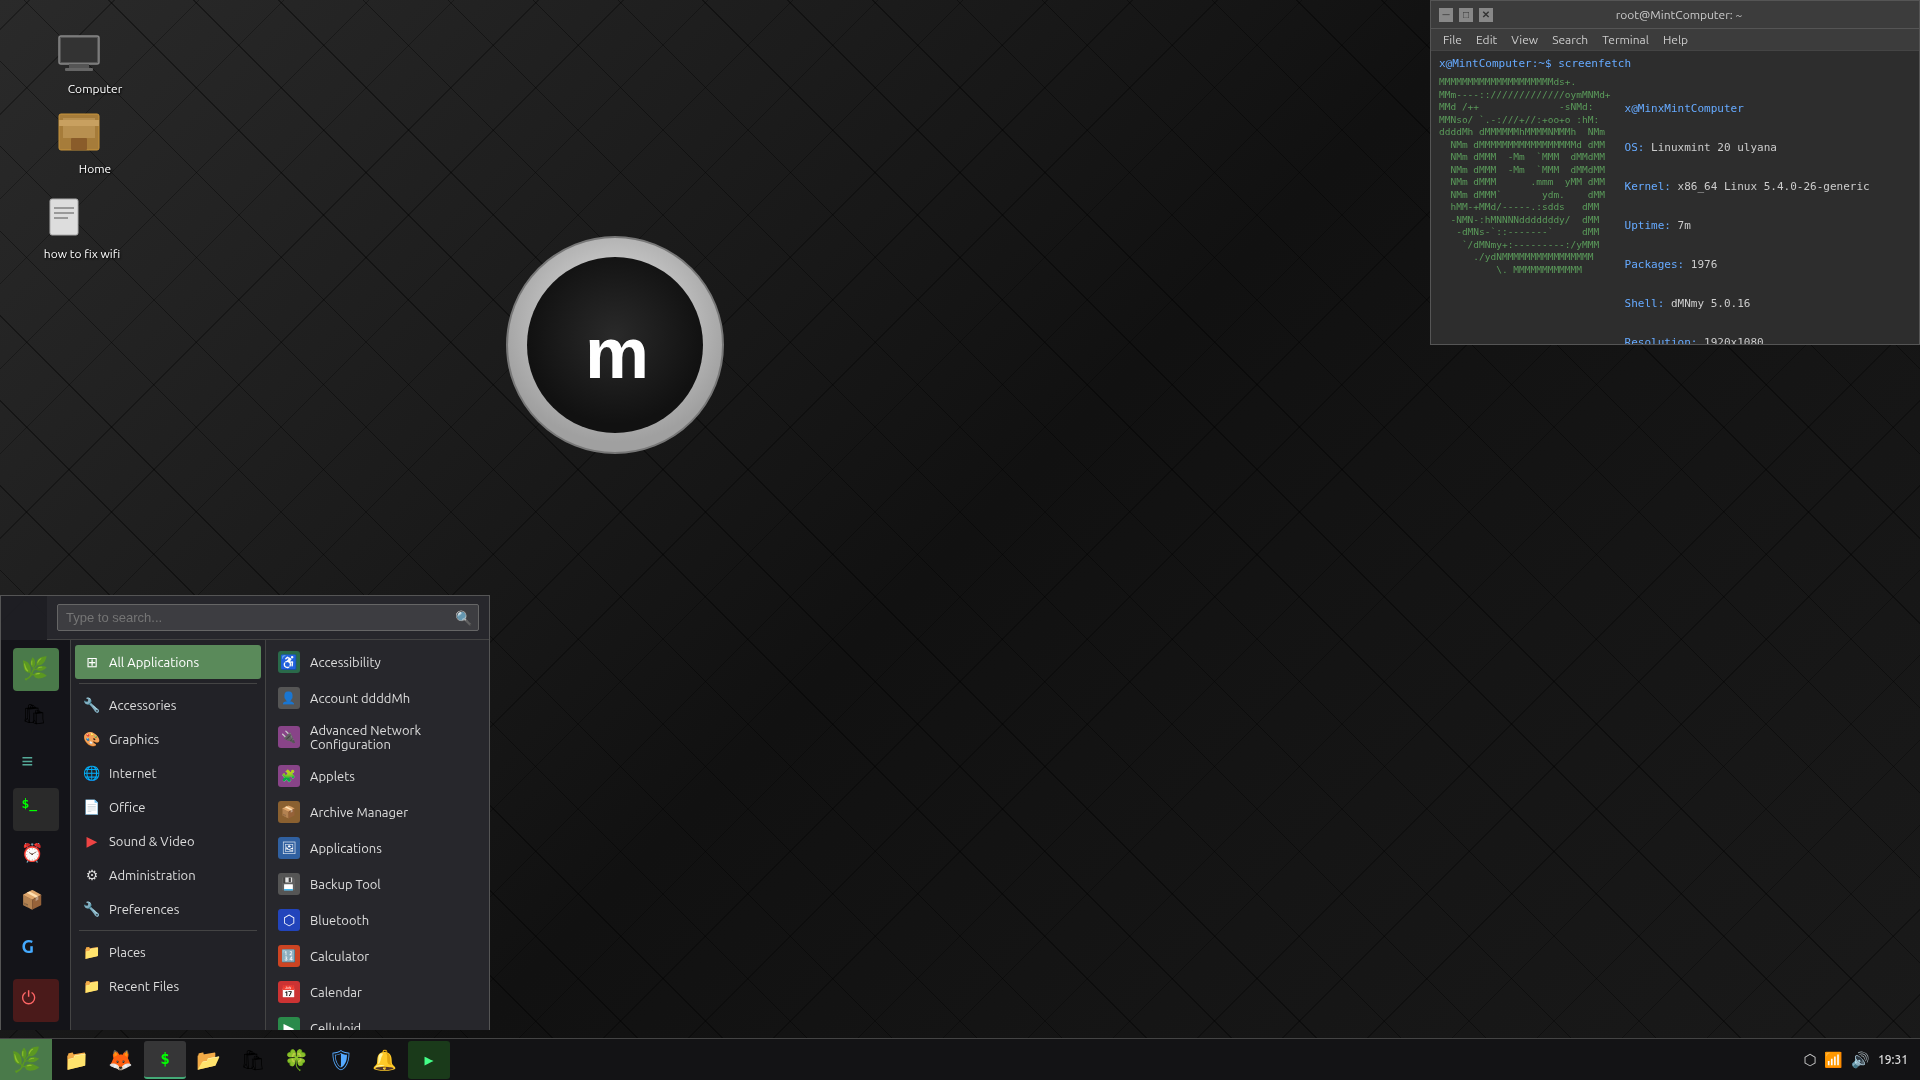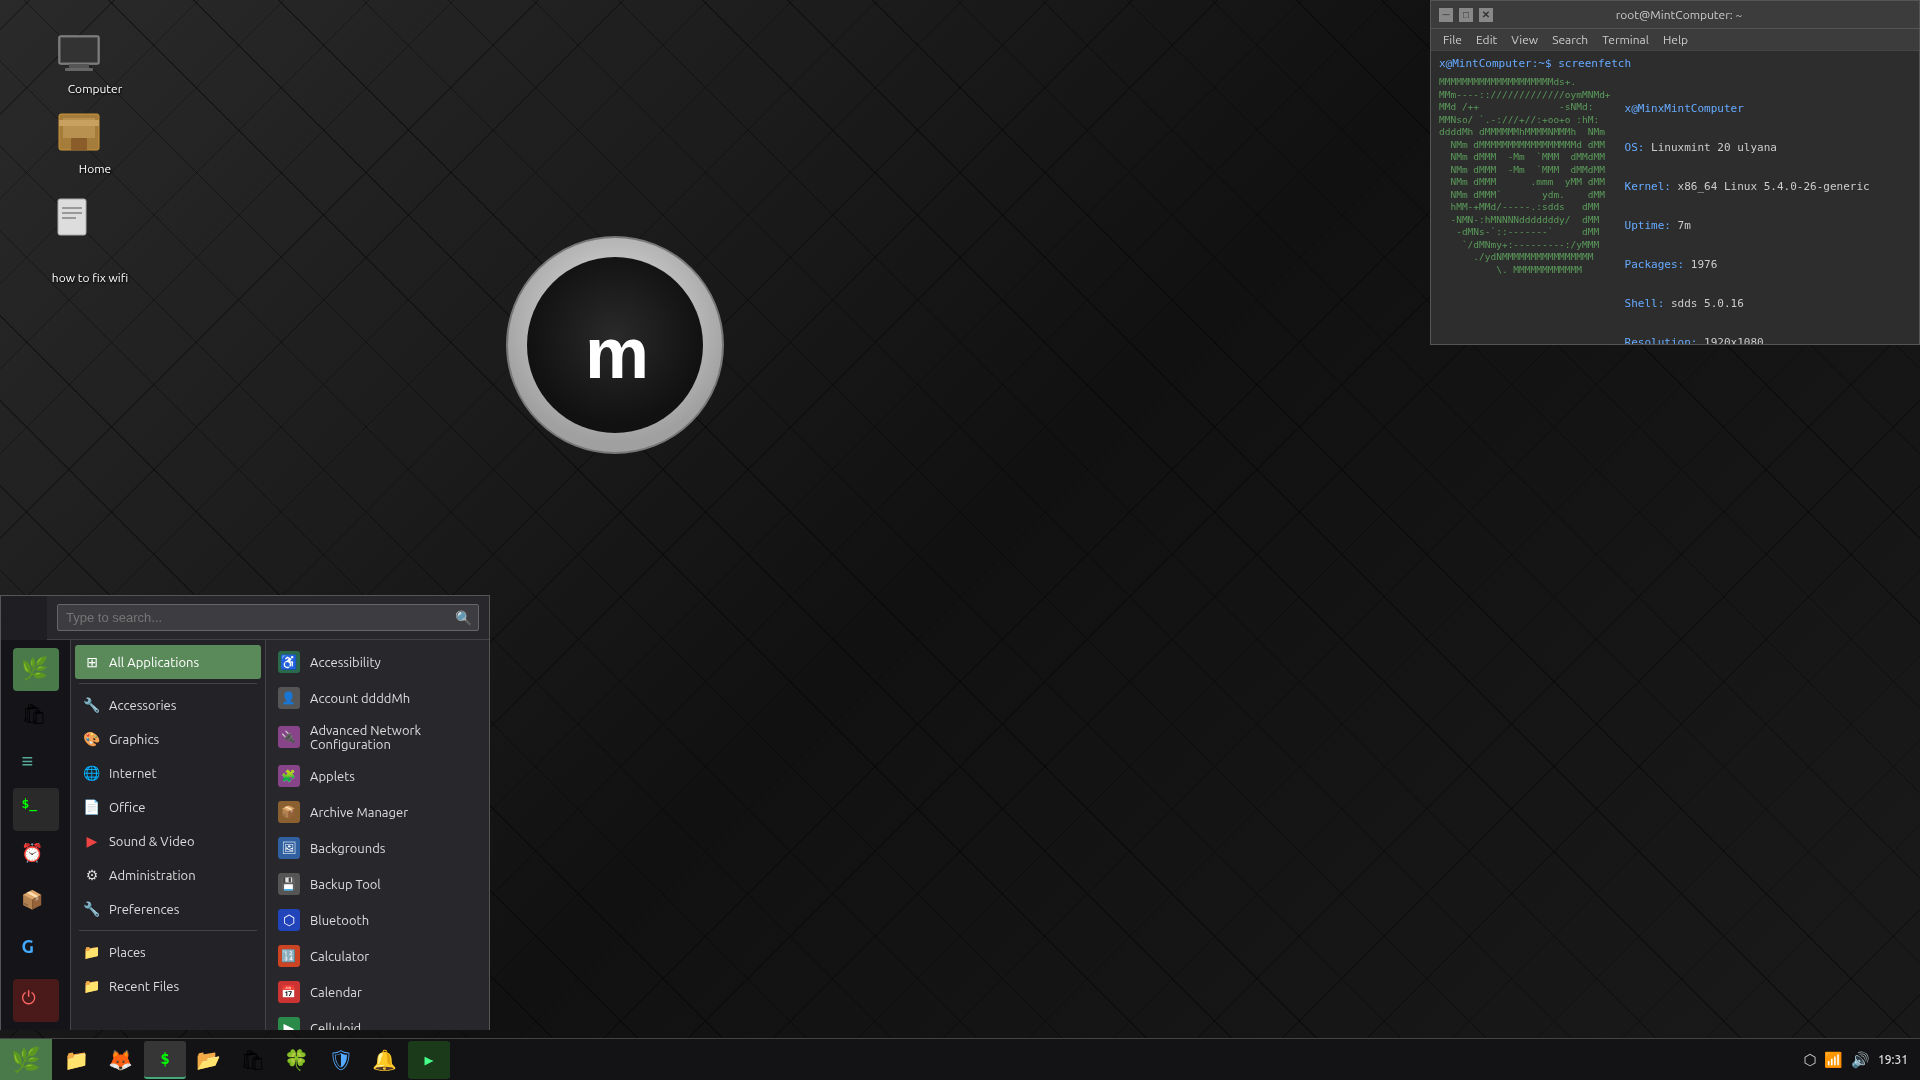--- a/index.html
+++ b/index.html
@@ -407,21 +407,21 @@
       <svg width="48" height="48" viewBox="0 0 48 48">
         <rect x="4" y="4" width="40" height="36" rx="2" fill="#a67c3a" stroke="#c8943a" stroke-width="1"></rect>
         <rect x="8" y="8" width="32" height="20" fill="#b89050"></rect>
         <rect x="4" y="10" width="40" height="6" fill="#c8a060"></rect>
         <rect x="16" y="28" width="16" height="12" rx="1" fill="#8a5c2a"></rect>
       </svg>
     </div>
     <span class="icon-label">Home</span>
   </div>
 
-  <div class="desktop-icon" style="top: 195px; left: 50px; gap: 24px;">
+  <div class="desktop-icon" style="top: 195px; left: 42px;">
     <div class="icon-img">
       <svg width="48" height="48" viewBox="0 0 48 48">
         <rect x="8" y="4" width="28" height="36" rx="2" fill="#ddd" stroke="#aaa" stroke-width="1"></rect>
         <rect x="12" y="12" width="20" height="2" fill="#999"></rect>
         <rect x="12" y="17" width="20" height="2" fill="#999"></rect>
         <rect x="12" y="22" width="14" height="2" fill="#999"></rect>
       </svg>
     </div>
     <span class="icon-label">how to fix wifi</span>
   </div>
@@ -464,21 +464,21 @@
    -dMNs-`::-------`     dMM
     `/dMNmy+:---------:/yMMM
       ./ydNMMMMMMMMMMMMMMMM
           \. MMMMMMMMMMMM</div>
         <div class="info-col" style="font-size:11px; line-height:13px;">
           <div><span style="color:#6af;">x@MinxMintComputer</span></div>
           <div><span style="color:#6af;">OS:</span> <span>Linuxmint 20 ulyana</span></div>
           <div><span style="color:#6af;">Kernel:</span> <span>x86_64 Linux 5.4.0-26-generic</span></div>
           <div><span style="color:#6af;">Uptime:</span> <span>7m</span></div>
           <div><span style="color:#6af;">Packages:</span> <span>1976</span></div>
-          <div><span style="color:#6af;">Shell:</span> <span>sdds 5.0.16</span></div>
+          <div><span style="color:#6af;">Shell:</span> <span>dMNmy 5.0.16</span></div>
           <div><span style="color:#6af;">Resolution:</span> <span>1920x1080</span></div>
           
           
           
           
           
           
           
           
           
@@ -586,21 +586,21 @@
         <div class="app-item">
           <div class="app-icon" style="background:#884488; color:white; font-size:12px;">🧩</div>
           <span>Applets</span>
         </div>
         <div class="app-item">
           <div class="app-icon" style="background:#8a6030; color:white; font-size:12px;">📦</div>
           <span>Archive Manager</span>
         </div>
         <div class="app-item">
           <div class="app-icon" style="background:#3060a0; color:white; font-size:12px;">🖼</div>
-          <span>Backgrounds</span>
+          <span>Applications</span>
         </div>
         <div class="app-item">
           <div class="app-icon" style="background:#555; color:white; font-size:12px;">💾</div>
           <span>Backup Tool</span>
         </div>
         <div class="app-item">
           <div class="app-icon" style="background:#2244bb; color:white; font-size:14px;">⬡</div>
           <span>Bluetooth</span>
         </div>
         <div class="app-item">

